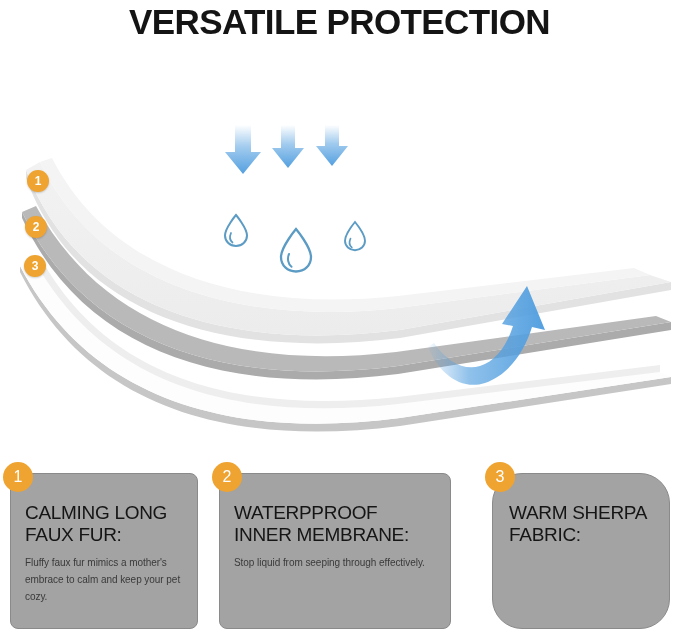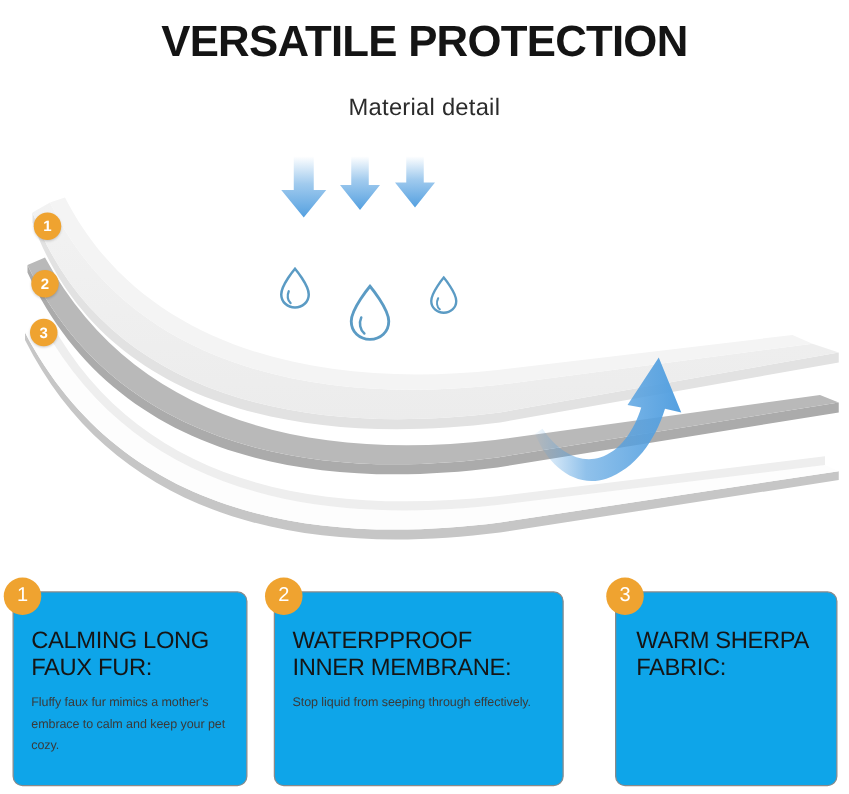--- a/index.html
+++ b/index.html
@@ -19,21 +19,21 @@
 
   
   #header {
     position: absolute;
     top: 0;
     left: 0;
     width: 679px;
     text-align: center;
   }
   #page-title {
-    margin: 12px;
+    margin: 0;
     padding-top: 2px;
     font-size: 35px;
     line-height: 40px;
     font-weight: 700;
     letter-spacing: -0.6px;
     color: #141414;
     white-space: nowrap;
   }
   #page-subtitle {
     margin: 0;
@@ -82,26 +82,26 @@
     top: 462px;
     width: 679px;
     height: 173px;
   }
   .feature-card {
     position: absolute;
     top: 11px;
     height: 156px;
     border: 1px solid #8a8a8a;
     border-radius: 8px;
-    background: #0ea5e9;
+    background: #a3a3a3;
     box-sizing: border-box;
   }
   #feature-card-1 { left: 10px;  width: 188px; }
   #feature-card-2 { left: 219px; width: 232px; }
-  #feature-card-3 { left: 492px; width: 178px; }
+  #feature-card-3 { left: 492px; width: 178px; border-radius: 30px; }
 
   .feature-badge {
     position: absolute;
     top: 0;
     width: 30px;
     height: 30px;
     border-radius: 50%;
     background: #efa330;
     color: #ffffff;
     font-size: 16px;
@@ -135,21 +135,20 @@
     letter-spacing: -0.05px;
   }
   #feature-card-2 .feature-title { font-size: 19px; }
   #feature-card-3 .feature-body { padding-left: 16px; }
 </style>
 </head>
 <body>
 
 <div id="header">
   <h1 id="page-title">VERSATILE PROTECTION</h1>
-  <p id="page-subtitle">Material detail</p>
 </div>
 
 <div id="diagram">
   <svg width="679" height="350" viewBox="0 0 679 350" xmlns="http://www.w3.org/2000/svg">
     <defs>
       <linearGradient id="arrowFade" x1="0" y1="0" x2="0" y2="1">
         <stop offset="0%" stop-color="#54a0e0" stop-opacity="0"></stop>
         <stop offset="45%" stop-color="#54a0e0" stop-opacity="0.55"></stop>
         <stop offset="100%" stop-color="#54a0e0" stop-opacity="1"></stop>
       </linearGradient>

